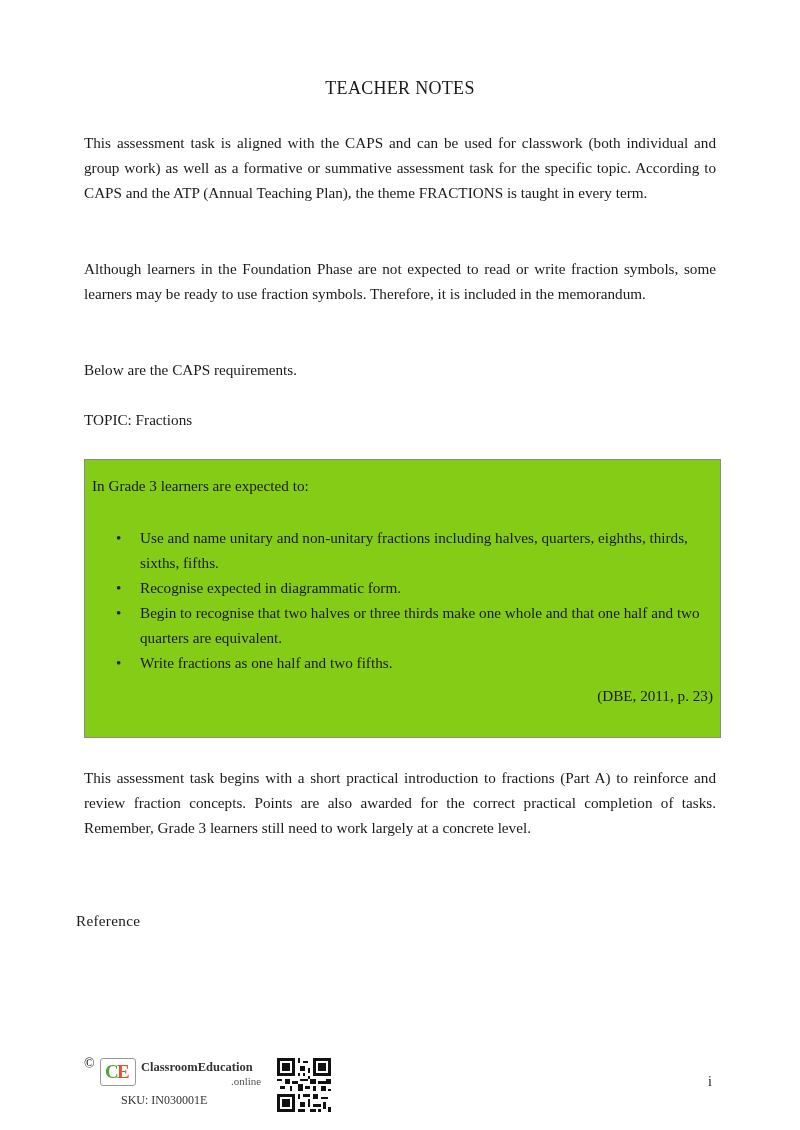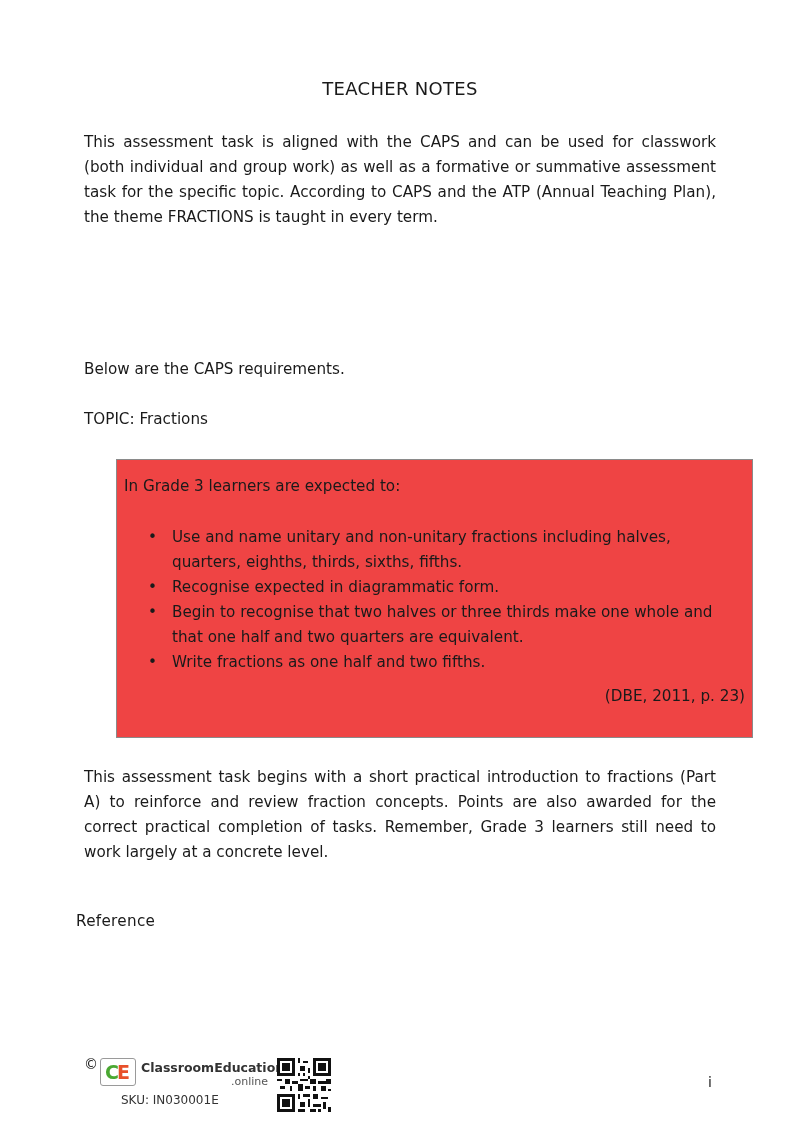--- a/index.html
+++ b/index.html
@@ -1,28 +1,28 @@
 <!DOCTYPE html>
 <html><head>
 <meta charset="utf-8">
 <style>
   html, body { margin:0; padding:0; background:#ffffff; }
   body { width:800px; height:1130px; position:relative; overflow:hidden;
          font-family:"DejaVu Sans", sans-serif; color:#1a1a1a; }
-  .page { position:absolute; left:0; top:0; width:800px; height:1090px; }
+  .page { position:absolute; left:0; top:0; width:800px; height:1090px;font-family:Liberation Serif, serif; }
   .title { position:absolute; top:78px; left:0; width:800px; text-align:center;
            font-size:18px; letter-spacing:0.3px; }
   .para { position:absolute; left:84px; width:632px; font-size:15.2px; line-height:25px;
           text-align:justify; margin:0; }
   .p1 { top:130px; }
   .p2 { top:256px; }
   .p3 { top:357px; }
   .p4 { top:407px; }
   .box { position:absolute; left:84px; top:459px; width:637px; height:279px;
-         background:#ef4444; border:1px solid #8a8a8a; box-sizing:border-box;margin-left:32px; }
+         background:#84cc16; border:1px solid #8a8a8a; box-sizing:border-box; }
   .box-intro { position:absolute; left:7px; top:17px; font-size:15.2px; }
   .box-list { position:absolute; left:26px; top:65px; width:600px; margin:0; padding:0; list-style:none; }
   .box-list li { position:relative; padding-left:29px; font-size:15.2px; line-height:25px; }
   .box-list li .bullet { position:absolute; left:5px; top:0; }
   .cite { position:absolute; right:7px; top:227px; font-size:15.2px; }
   .p5 { top:765px; }
   .p6 { top:865px; text-align:left; }
   .ref-head { position:absolute; left:76px; top:912px; font-size:15.2px; letter-spacing:0.3px; }
   .p7 { top:956px; }
   .p7 i { font-style:italic; }
@@ -37,20 +37,21 @@
   .qr { position:absolute; left:277px; top:1058px; width:54px; height:54px; }
   .page-num { position:absolute; left:708px; top:1074px; font-size:14px; }
 </style>
 </head>
 <body>
 
 <div class="page">
   <div class="title">TEACHER NOTES</div>
 
   <p class="para p1">This assessment task is aligned with the CAPS and can be used for classwork (both individual and group work) as well as a formative or summative assessment task for the specific topic. According to CAPS and the ATP (Annual Teaching Plan), the theme FRACTIONS is taught in every term.</p>
+  <p class="para p2">Although learners in the Foundation Phase are not expected to read or write fraction symbols, some learners may be ready to use fraction symbols. Therefore, it is included in the memorandum.</p>
   <p class="para p3">Below are the CAPS requirements.</p>
   <p class="para p4">TOPIC: Fractions</p>
 
   <div class="box">
     <div class="box-intro">In Grade 3 learners are expected to:</div>
     <ul class="box-list">
       <li><span class="bullet">•</span><span>Use and name unitary and non-unitary fractions including halves, quarters, eighths, thirds, sixths, fifths.</span></li>
       <li><span class="bullet">•</span><span>Recognise expected in diagrammatic form.</span></li>
       <li><span class="bullet">•</span><span>Begin to recognise that two halves or three thirds make one whole and that one half and two quarters are equivalent.</span></li>
       <li><span class="bullet">•</span><span>Write fractions as one half and two fifths.</span></li>

